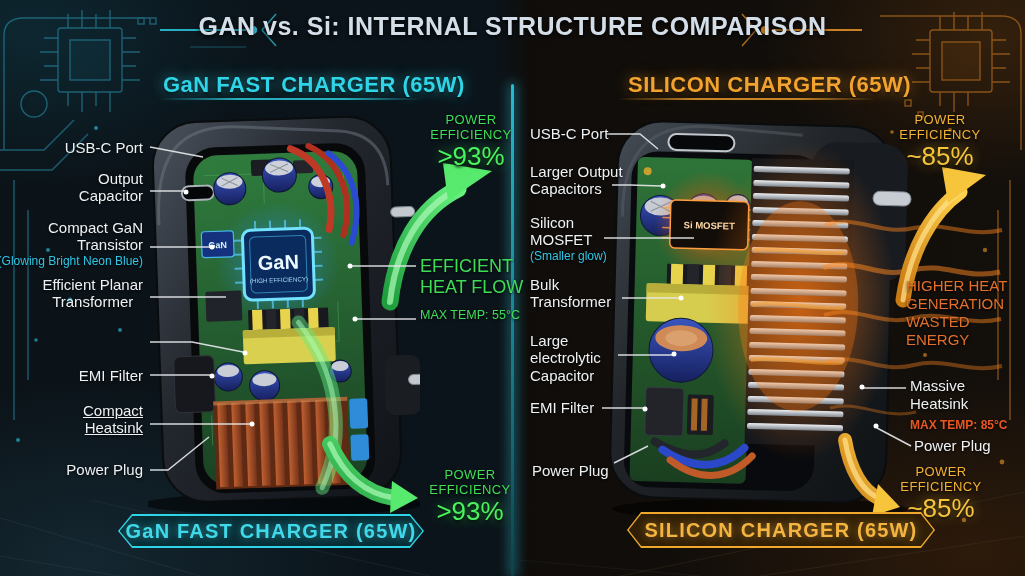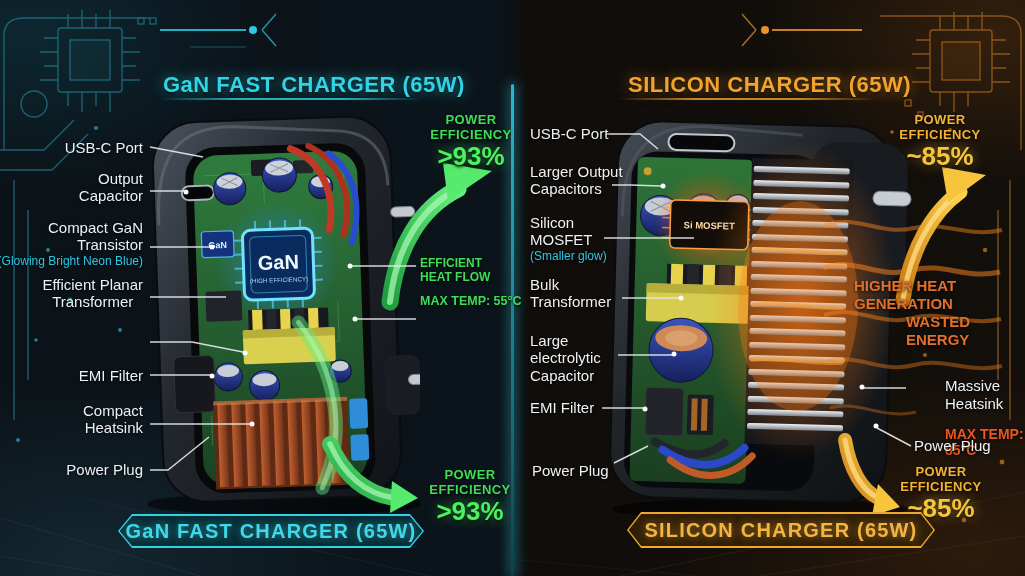--- a/index.html
+++ b/index.html
@@ -33,30 +33,30 @@
     left:511px;top:84px;width:3px;height:492px;
     background:linear-gradient(180deg,#27c4de,#16707e 70%,#0d444d);
     box-shadow:0 0 12px 2px rgba(42,200,232,.55);opacity:.95;border-radius:2px;
   }
   .lbl{
     color:#eef1f4;font-size:15px;line-height:1.16;white-space:pre-line;
     text-shadow:0 1px 3px rgba(0,0,0,.85);
   }
   .lbl.r{text-align:right;}
   .lbl .sub{display:block;font-size:12px;color:#2fc6e6;margin-top:1px;white-space:nowrap;}
-  .ann{white-space:pre-line;font-weight:bold;text-shadow:0 1px 3px rgba(0,0,0,.85);}
+  .ann{white-space:pre-line;font-weight:normal;text-shadow:0 1px 3px rgba(0,0,0,.85);}
   .g-lab{color:#3fdd55;font-size:13px;letter-spacing:.4px;text-align:center;line-height:1.18;}
   .g-val{color:#49f25e;font-size:26px;text-align:center;line-height:1.05;text-shadow:0 0 12px rgba(70,240,95,.55),0 2px 3px #000;}
-  .g-med{color:#3fdd55;font-size:12px;line-height:1.18;}
+  .g-med{color:#3fdd55;font-size:18px;line-height:1.18;}
   .g-det{color:#3fdd55;font-size:12.5px;margin-top:10px;}
   .o-lab{color:#f2b335;font-size:13px;letter-spacing:.4px;text-align:center;line-height:1.18;}
   .o-val{color:#f6c53c;font-size:26px;text-align:center;line-height:1.05;text-shadow:0 0 12px rgba(246,197,60,.55),0 2px 3px #000;}
   .heat-lab{color:#e2702a;font-size:15px;line-height:1.22;}
   .w-lab{color:#eef1f4;font-size:15px;font-weight:normal;line-height:1.18;white-space:pre-line;text-shadow:0 1px 3px rgba(0,0,0,.85);}
-  .red-det{color:#e85622;font-size:14px;font-weight:bold;margin-top:14px;}
+  .red-det{color:#e85622;font-size:12px;font-weight:bold;margin-top:6px;}
   .banner{display:flex;align-items:center;justify-content:center;
     clip-path:polygon(14px 0,calc(100% - 14px) 0,100% 50%,calc(100% - 14px) 100%,14px 100%,0 50%);}
   .banner .fill{position:absolute;inset:1.6px;
     clip-path:polygon(13px 0,calc(100% - 13px) 0,100% 50%,calc(100% - 13px) 100%,13px 100%,0 50%);}
   .banner .txt{position:relative;font-weight:bold;font-size:20px;letter-spacing:1.2px;white-space:nowrap;}
   .banner.cyan{background:#2fd4e6;filter:drop-shadow(0 0 6px rgba(47,217,234,.55));}
   .banner.cyan .fill{background:rgba(6,28,36,.92);}
   .banner.cyan .txt{color:#3fd9ea;text-shadow:0 0 8px rgba(63,217,234,.6);}
   .banner.gold{background:#f0a82c;filter:drop-shadow(0 0 6px rgba(240,168,44,.55));}
   .banner.gold .fill{background:rgba(32,20,4,.92);}
@@ -122,20 +122,21 @@
       <path d="M0,518 L200,576 M90,500 L430,576 M0,556 L120,576" stroke="#39converted" opacity="0"></path>
       <path d="M0,518 L200,576" stroke="#3a4854" opacity=".3"></path>
       <path d="M90,500 L430,576" stroke="#3a4854" opacity=".22"></path>
       <path d="M0,556 L120,576" stroke="#3a4854" opacity=".3"></path>
       <path d="M620,576 L1025,492" stroke="#4a3a22" opacity=".3"></path>
       <path d="M760,576 L1025,536" stroke="#4a3a22" opacity=".3"></path>
       <path d="M520,560 L700,576" stroke="#3a4854" opacity=".2"></path>
     </g>
   </svg>
 
+  <div class="abs title">GAN vs. Si: INTERNAL STRUCTURE COMPARISON</div>
   <div class="abs divider"></div>
 
   <div class="abs panel-title cyan" style="left:163px;top:72px;">GaN FAST CHARGER (65W)</div>
   <div class="abs underline cyan" style="left:160px;top:98px;width:262px;"></div>
   <div class="abs panel-title gold" style="left:628px;top:72px;">SILICON CHARGER (65W)</div>
   <div class="abs underline gold" style="left:618px;top:98px;width:258px;"></div>
 
   <svg class="abs" style="left:148px;top:103px" width="272" height="412" viewBox="0 0 272 412">
     <defs>
       <linearGradient id="bodyL" x1="0" y1="0" x2="1" y2="1">
@@ -444,21 +445,21 @@
   </svg>
 
   <div class="abs lbl r" style="right:882px;top:139px;"><span>USB-C Port</span></div>
   <div class="abs lbl r" style="right:882px;top:170px;"><span>Output
 Capacitor</span></div>
   <div class="abs lbl r" style="right:882px;top:219px;"><span>Compact GaN
 Transistor</span><span class="sub">(Glowing Bright Neon Blue)</span></div>
   <div class="abs lbl r" style="right:882px;top:276px;text-align:center;"><span>Efficient Planar
 Transformer</span></div>
   <div class="abs lbl r" style="right:882px;top:367px;"><span>EMI Filter</span></div>
-  <div class="abs lbl r" style="right:882px;top:402px;"><span>Compact
+  <div class="abs lbl r" style="right:882px;top:402px;text-decoration:underline;"><span>Compact
 Heatsink</span></div>
   <div class="abs lbl r" style="right:882px;top:461px;"><span>Power Plug</span></div>
 
   <div class="abs lbl" style="left:530px;top:125px;"><span>USB-C Port</span></div>
   <div class="abs lbl" style="left:530px;top:163px;"><span>Larger Output
 Capacitors</span></div>
   <div class="abs lbl" style="left:530px;top:214px;"><span>Silicon
 MOSFET</span><span class="sub">(Smaller glow)</span></div>
   <div class="abs lbl" style="left:530px;top:276px;"><span>Bulk
 Transformer</span></div>
@@ -482,29 +483,29 @@
     <div class="ann g-lab">POWER
 EFFICIENCY</div>
     <div class="ann g-val">&gt;93%</div>
   </div>
 
   <div class="abs" style="left:894px;top:112px;width:92px;">
     <div class="ann o-lab">POWER
 EFFICIENCY</div>
     <div class="ann o-val">~85%</div>
   </div>
-  <div class="abs" style="left:854px;top:277px;">
+  <div class="abs" style="left:906px;top:277px;">
     <div class="ann heat-lab">HIGHER HEAT
 GENERATION</div>
   </div>
   <div class="abs" style="left:906px;top:313px;">
     <div class="ann heat-lab">WASTED
 ENERGY</div>
   </div>
-  <div class="abs" style="left:945px;top:377px;">
+  <div class="abs" style="left:910px;top:377px;">
     <div class="w-lab">Massive
 Heatsink</div>
     <div class="ann red-det">MAX TEMP: 85°C</div>
   </div>
   <div class="abs" style="left:914px;top:437px;">
     <div class="w-lab">Power Plug</div>
   </div>
   <div class="abs" style="left:895px;top:464px;width:92px;">
     <div class="ann o-lab">POWER
 EFFICIENCY</div>

